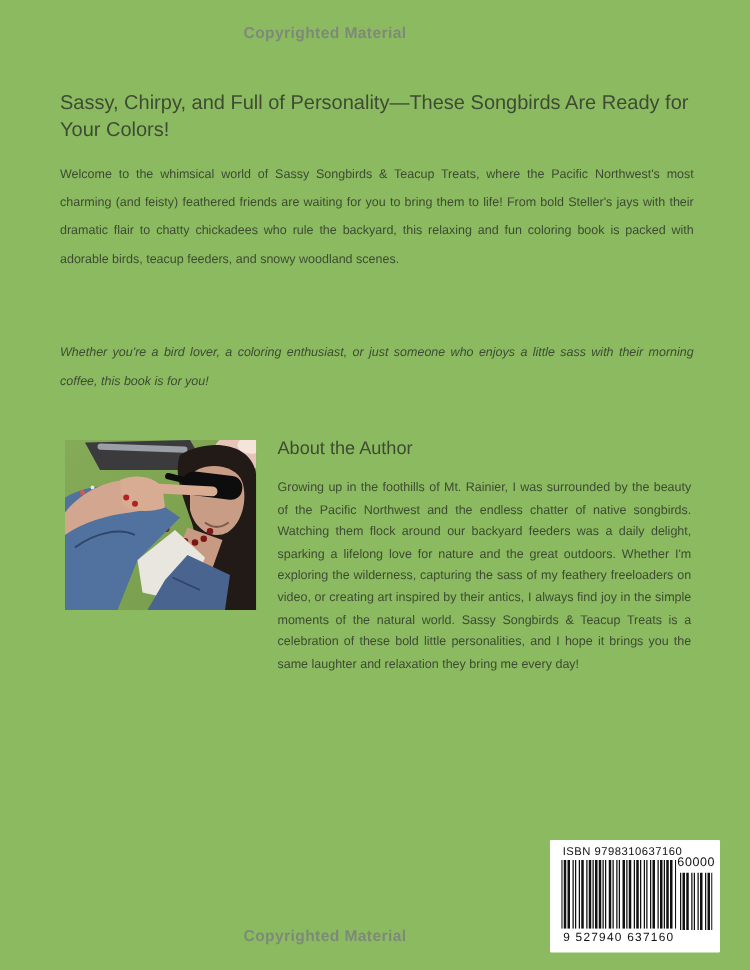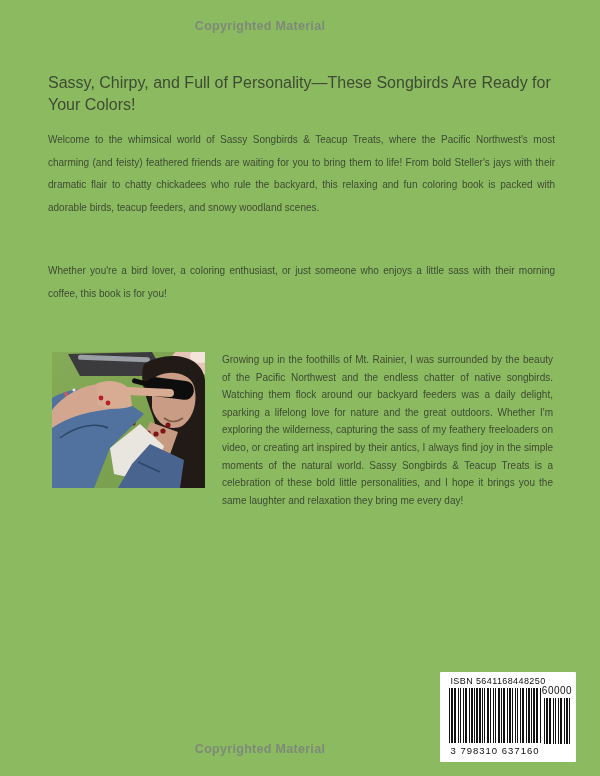--- a/index.html
+++ b/index.html
@@ -23,21 +23,21 @@
   .copyright.bottom{top:742px;}
   .headline{
     position:absolute;left:48px;top:72px;width:507px;
     font-size:16px;line-height:22px;font-weight:400;
   }
   .para{
     position:absolute;left:48px;width:507px;
     font-size:10px;line-height:22.6px;text-align:justify;
   }
   .para.p1{top:129px;}
-  .para.p2{top:260px;}
+  .para.p2{top:272px;font-style:italic;}
   .photo-frame{
     position:absolute;left:52px;top:352px;width:153px;height:136px;
     overflow:hidden;background:#7da253;
   }
   .photo-frame svg{display:block;}
   .about{
     position:absolute;left:222px;top:351px;width:331px;
   }
   .about-heading{
     font-size:14.5px;line-height:17px;margin:0 0 14px 0;font-weight:400;
@@ -128,24 +128,25 @@
 
     <path d="M0,58 C14,40 38,30 56,32 L74,38 L76,54 L52,58 C34,60 14,66 0,76 Z" fill="#d3a78f"></path>
     <path d="M44,32 C58,26 72,30 78,38 L80,54 C70,58 54,58 46,52 Z" fill="#d8ac93"></path>
     <rect x="72" y="36" width="50" height="8" rx="4" fill="#d8ac93" transform="rotate(3 97 40)"></rect>
     <circle cx="49" cy="46" r="2.4" fill="#b32222"></circle>
     <circle cx="56" cy="51" r="2.4" fill="#b32222"></circle>
   </svg>
 </div>
 
 <div class="about">
+  <div class="about-heading">About the Author</div>
   <div class="about-body">Growing up in the foothills of Mt. Rainier, I was surrounded by the beauty of the Pacific Northwest and the endless chatter of native songbirds. Watching them flock around our backyard feeders was a daily delight, sparking a lifelong love for nature and the great outdoors. Whether I'm exploring the wilderness, capturing the sass of my feathery freeloaders on video, or creating art inspired by their antics, I always find joy in the simple moments of the natural world. Sassy Songbirds &amp; Teacup Treats is a celebration of these bold little personalities, and I hope it brings you the same laughter and relaxation they bring me every day!</div>
 </div>
 
 <div class="barcode-box">
-  <div class="isbn-line">ISBN 5641168448250</div>
+  <div class="isbn-line">ISBN 9798310637160</div>
   <div class="bars bars-main" id="bars-main"><i style="width:1px;background:#111"></i><i style="width:1px;"></i><i style="width:2px;background:#111"></i><i style="width:1px;"></i><i style="width:2px;background:#111"></i><i style="width:2px;"></i><i style="width:1px;background:#111"></i><i style="width:1px;"></i><i style="width:1px;background:#111"></i><i style="width:2px;"></i><i style="width:1px;background:#111"></i><i style="width:1px;"></i><i style="width:2px;background:#111"></i><i style="width:2px;"></i><i style="width:1px;background:#111"></i><i style="width:1px;"></i><i style="width:2px;background:#111"></i><i style="width:1px;"></i><i style="width:1px;background:#111"></i><i style="width:1px;"></i><i style="width:2px;background:#111"></i><i style="width:1px;"></i><i style="width:2px;background:#111"></i><i style="width:1px;"></i><i style="width:1px;background:#111"></i><i style="width:1px;"></i><i style="width:1px;background:#111"></i><i style="width:2px;"></i><i style="width:2px;background:#111"></i><i style="width:1px;"></i><i style="width:1px;background:#111"></i><i style="width:2px;"></i><i style="width:1px;background:#111"></i><i style="width:1px;"></i><i style="width:1px;background:#111"></i><i style="width:2px;"></i><i style="width:2px;background:#111"></i><i style="width:1px;"></i><i style="width:1px;background:#111"></i><i style="width:1px;"></i><i style="width:2px;background:#111"></i><i style="width:2px;"></i><i style="width:1px;background:#111"></i><i style="width:1px;"></i><i style="width:2px;background:#111"></i><i style="width:1px;"></i><i style="width:1px;background:#111"></i><i style="width:2px;"></i><i style="width:1px;background:#111"></i><i style="width:1px;"></i><i style="width:1px;background:#111"></i><i style="width:2px;"></i><i style="width:1px;background:#111"></i><i style="width:1px;"></i><i style="width:2px;background:#111"></i><i style="width:2px;"></i><i style="width:1px;background:#111"></i><i style="width:1px;"></i><i style="width:2px;background:#111"></i><i style="width:1px;"></i><i style="width:1px;background:#111"></i><i style="width:1px;"></i><i style="width:2px;background:#111"></i><i style="width:1px;"></i><i style="width:2px;background:#111"></i><i style="width:2px;"></i><i style="width:1px;background:#111"></i></div>
   <div class="bars bars-supp" id="bars-supp"><i style="width:1px;background:#111"></i><i style="width:1px;"></i><i style="width:2px;background:#111"></i><i style="width:1px;"></i><i style="width:2px;background:#111"></i><i style="width:2px;"></i><i style="width:1px;background:#111"></i><i style="width:1px;"></i><i style="width:1px;background:#111"></i><i style="width:2px;"></i><i style="width:1px;background:#111"></i><i style="width:1px;"></i><i style="width:2px;background:#111"></i><i style="width:2px;"></i><i style="width:1px;background:#111"></i><i style="width:1px;"></i><i style="width:2px;background:#111"></i><i style="width:1px;"></i><i style="width:1px;background:#111"></i></div>
-  <div class="main-digits">3 798310 637160</div>
+  <div class="main-digits">9 527940 637160</div>
   <div class="supp-number">60000</div>
 </div>
 
 <div class="copyright bottom">Copyrighted Material</div>
 
 </body></html>

